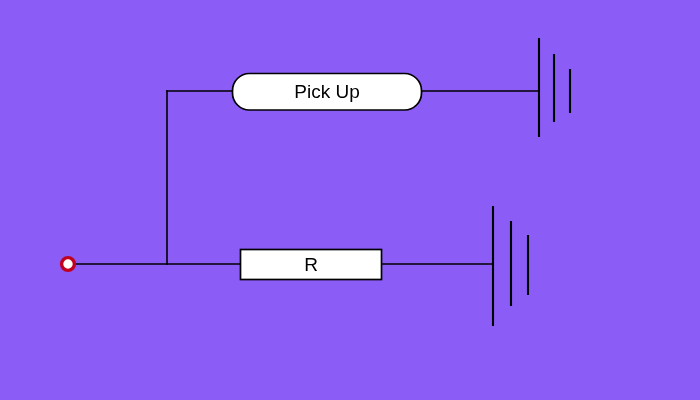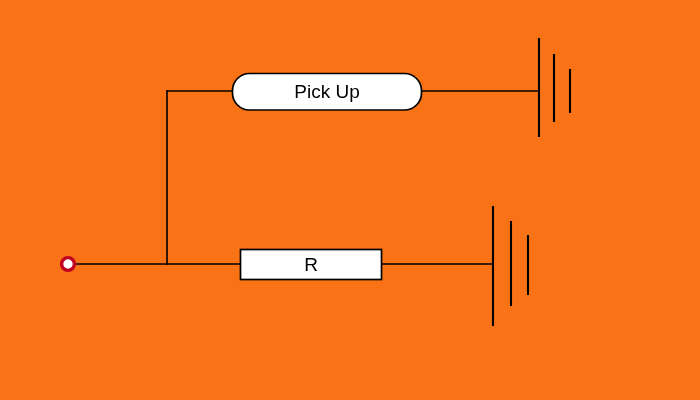--- a/index.html
+++ b/index.html
@@ -5,21 +5,21 @@
 <style>
   html, body {
     margin: 0;
     padding: 0;
     background: #ffffff;
   }
   #canvas {
     position: relative;
     width: 700px;
     height: 400px;
-    background: #f97316;
+    background: #8b5cf6;
     overflow: hidden;
     font-family: "Liberation Sans", sans-serif;
   }
   #schematic {
     position: absolute;
     left: 0;
     top: 0;
     width: 700px;
     height: 400px;
   }

